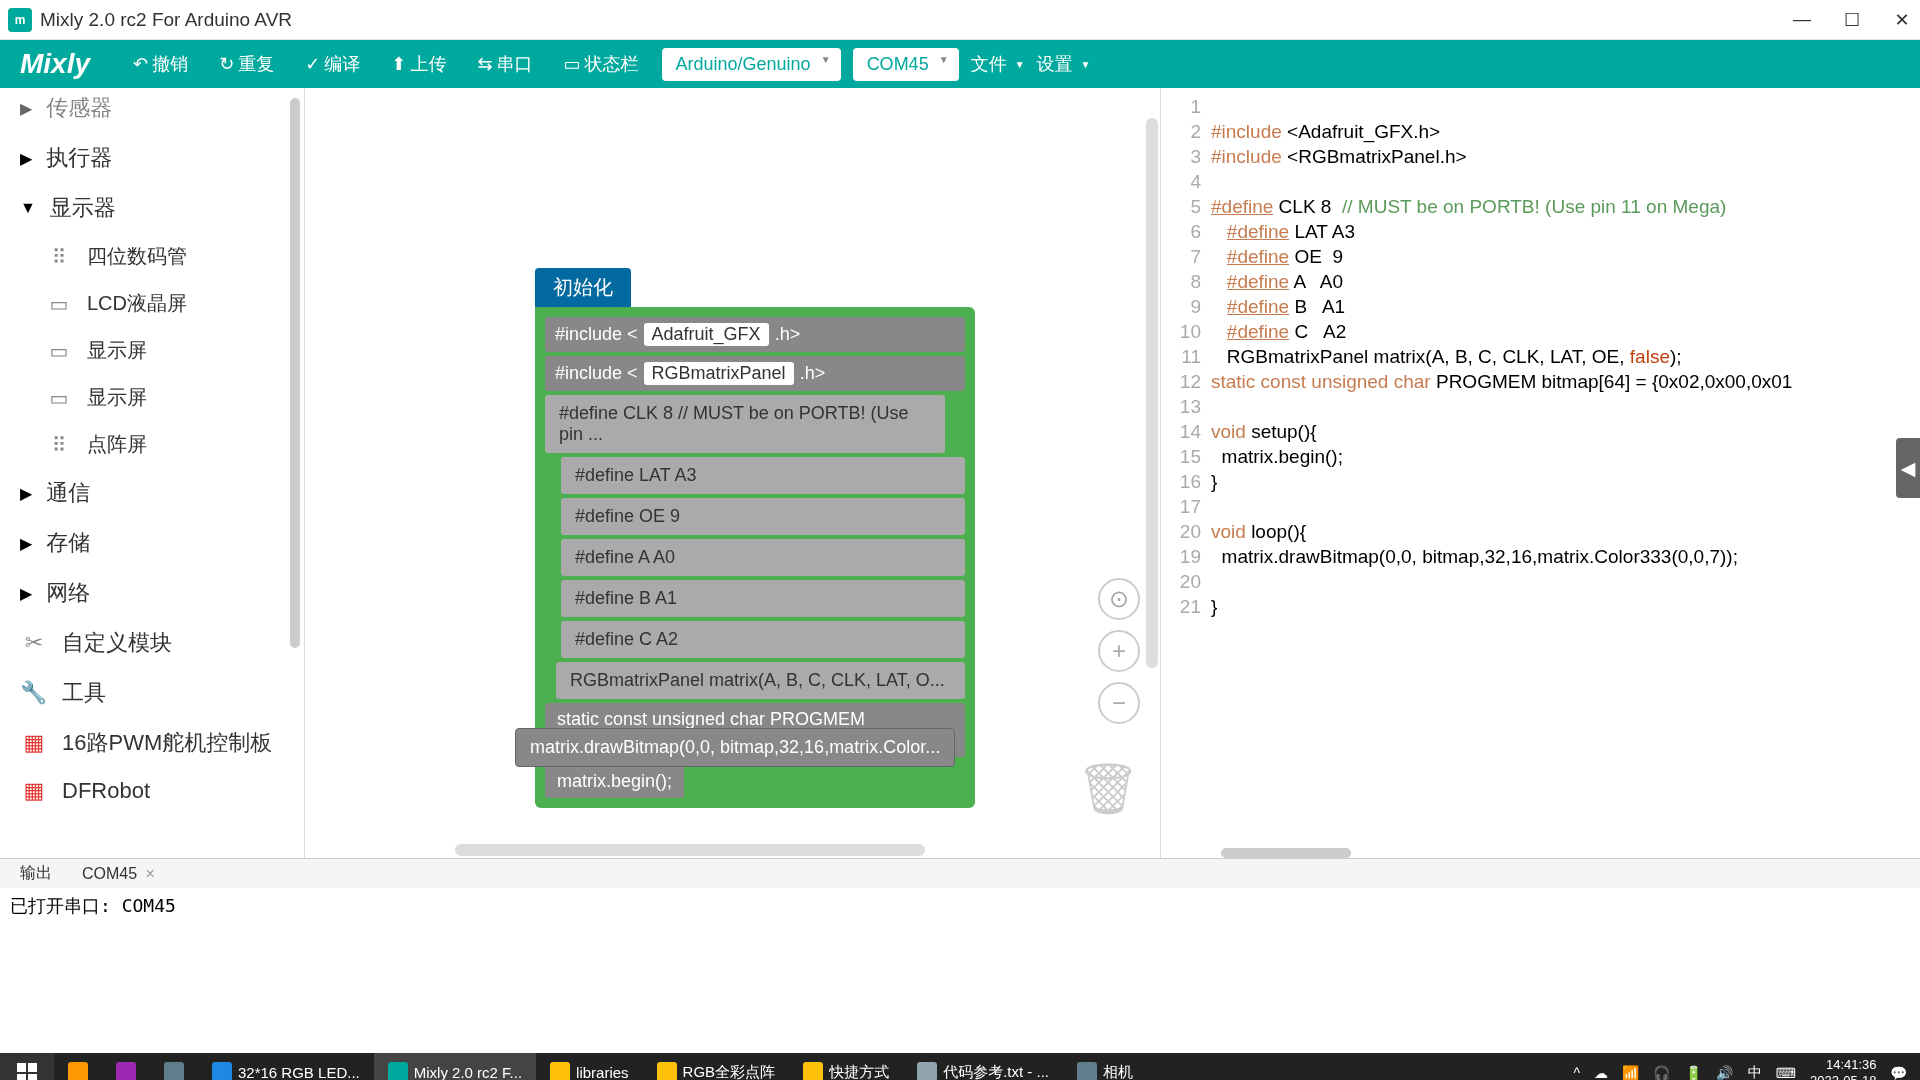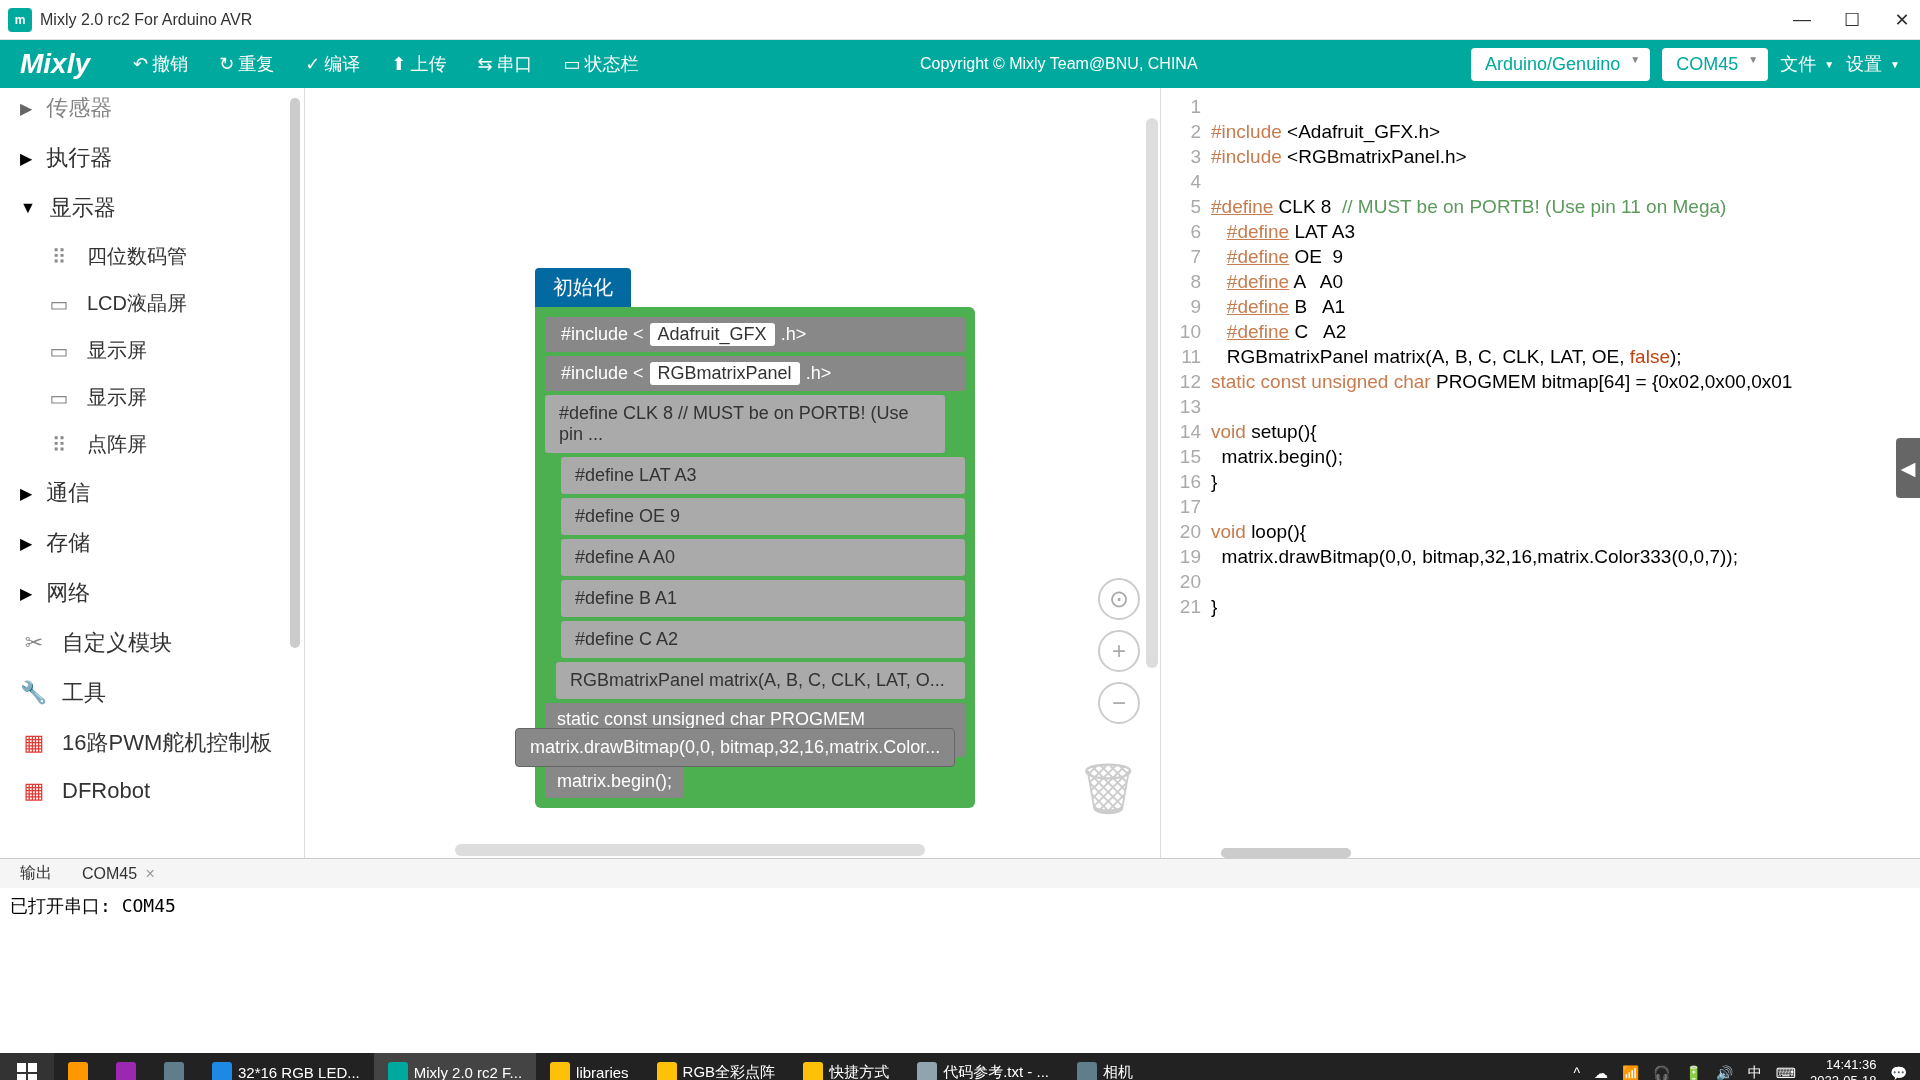--- a/index.html
+++ b/index.html
@@ -1,20 +1,20 @@
 <!DOCTYPE html>
 <html><head>
 <meta charset="utf-8">
 <style>
 * { margin: 0; padding: 0; box-sizing: border-box; font-family: "Microsoft YaHei", sans-serif; }
 body { width: 1920px; height: 1080px; background: #fff; overflow: hidden; }
 
 .titlebar { height: 40px; background: #fff; display: flex; align-items: center; padding: 0 8px; border-bottom: 1px solid #e0e0e0; }
 .titlebar-icon { width: 24px; height: 24px; background: #00a99d; border-radius: 4px; display: flex; align-items: center; justify-content: center; color: #fff; font-size: 12px; font-weight: bold; margin-right: 8px; }
-.titlebar-text { font-size: 16px; color: #333; flex: 1; }
+.titlebar-text { font-size: 19px; color: #333; flex: 1; }
 .win-controls { display: flex; gap: 30px; }
 .win-btn { width: 20px; height: 20px; display: flex; align-items: center; justify-content: center; cursor: pointer; color: #333; font-size: 18px; }
 
 .toolbar { height: 48px; background: #00a99d; display: flex; align-items: center; padding: 0 20px; color: #fff; gap: 15px; }
 .logo { font-size: 28px; font-style: italic; font-weight: bold; margin-right: 20px; }
 .tool-btn { display: flex; align-items: center; gap: 4px; font-size: 18px; cursor: pointer; padding: 4px 8px; }
 .tool-icon { font-size: 18px; }
 .copyright { flex: 1; text-align: center; font-size: 16px; }
 .dropdown { background: #fff; color: #00a99d; padding: 6px 30px 6px 14px; border-radius: 4px; font-size: 18px; position: relative; cursor: pointer; }
 .dropdown::after { content: "▼"; position: absolute; right: 10px; font-size: 10px; color: #888; }
@@ -27,21 +27,21 @@
 .sidebar-item { display: flex; align-items: center; padding: 10px 20px; font-size: 22px; color: #333; cursor: pointer; gap: 14px; }
 .sidebar-sub { padding-left: 45px; font-size: 20px; }
 .tri { font-size: 16px; color: #000; }
 .sidebar-icon { width: 28px; height: 20px; display: flex; align-items: center; justify-content: center; color: #888; }
 .scrollbar-thumb { position: absolute; right: 4px; top: 10px; width: 10px; height: 550px; background: #ccc; border-radius: 5px; }
 
 .canvas { flex: 1; background: #fff; position: relative; }
 .block-container { position: absolute; left: 230px; top: 180px; }
 .block-header { background: #0369a1; color: #fff; padding: 6px 18px; border-radius: 4px 4px 0 0; font-size: 20px; display: inline-block; }
 .block-body { background: #4caf50; padding: 6px; border-radius: 0 6px 6px 6px; }
-.include-block { background: #888; color: #fff; padding: 6px 16px; margin: 4px; border-radius: 3px; font-size: 18px; display: flex; align-items: center; gap: 6px; }
+.include-block { background: #888; color: #fff; padding: 6px 10px; margin: 4px; border-radius: 3px; font-size: 18px; display: flex; align-items: center; gap: 6px; }
 .include-label { background: #fff; color: #333; padding: 1px 8px; border-radius: 3px; }
 .code-block { background: #aaa; color: #333; padding: 8px 14px; margin: 4px; border-radius: 3px; font-size: 18px; }
 .code-block-dark { background: #888; color: #fff; padding: 6px 12px; margin: 4px; border-radius: 3px; font-size: 18px; }
 .loose-block { position: absolute; left: 210px; top: 640px; background: #888; color: #fff; padding: 8px 14px; border-radius: 4px; font-size: 18px; border: 1px solid #666; }
 
 .canvas-controls { position: absolute; right: 20px; top: 490px; display: flex; flex-direction: column; gap: 10px; }
 .circle-btn { width: 42px; height: 42px; border: 2px solid #ccc; border-radius: 50%; display: flex; align-items: center; justify-content: center; color: #aaa; font-size: 24px; cursor: pointer; background: #fff; }
 .trash { position: absolute; right: 20px; bottom: 40px; color: #ccc; font-size: 50px; }
 .h-scroll { position: absolute; bottom: 2px; left: 150px; width: 470px; height: 12px; background: #ddd; border-radius: 6px; }
 .v-scroll-canvas { position: absolute; right: 2px; top: 30px; width: 12px; height: 550px; background: #ddd; border-radius: 6px; }
@@ -105,21 +105,20 @@
       <span>上传</span>
     </div>
   <div class="tool-btn">
       <span class="tool-icon">⇆</span>
       <span>串口</span>
     </div>
   <div class="tool-btn">
       <span class="tool-icon">▭</span>
       <span>状态栏</span>
     </div>
-  <div class="copyright">Copyright © Mixly Team@BNU, CHINA</div>
   <div class="toolbar-right">
     <div class="dropdown">Arduino/Genuino</div>
     <div class="dropdown">COM45</div>
     <div class="menu-item">文件</div>
     <div class="menu-item">设置</div>
   </div>
 </div>
 
 <div class="main">
 

